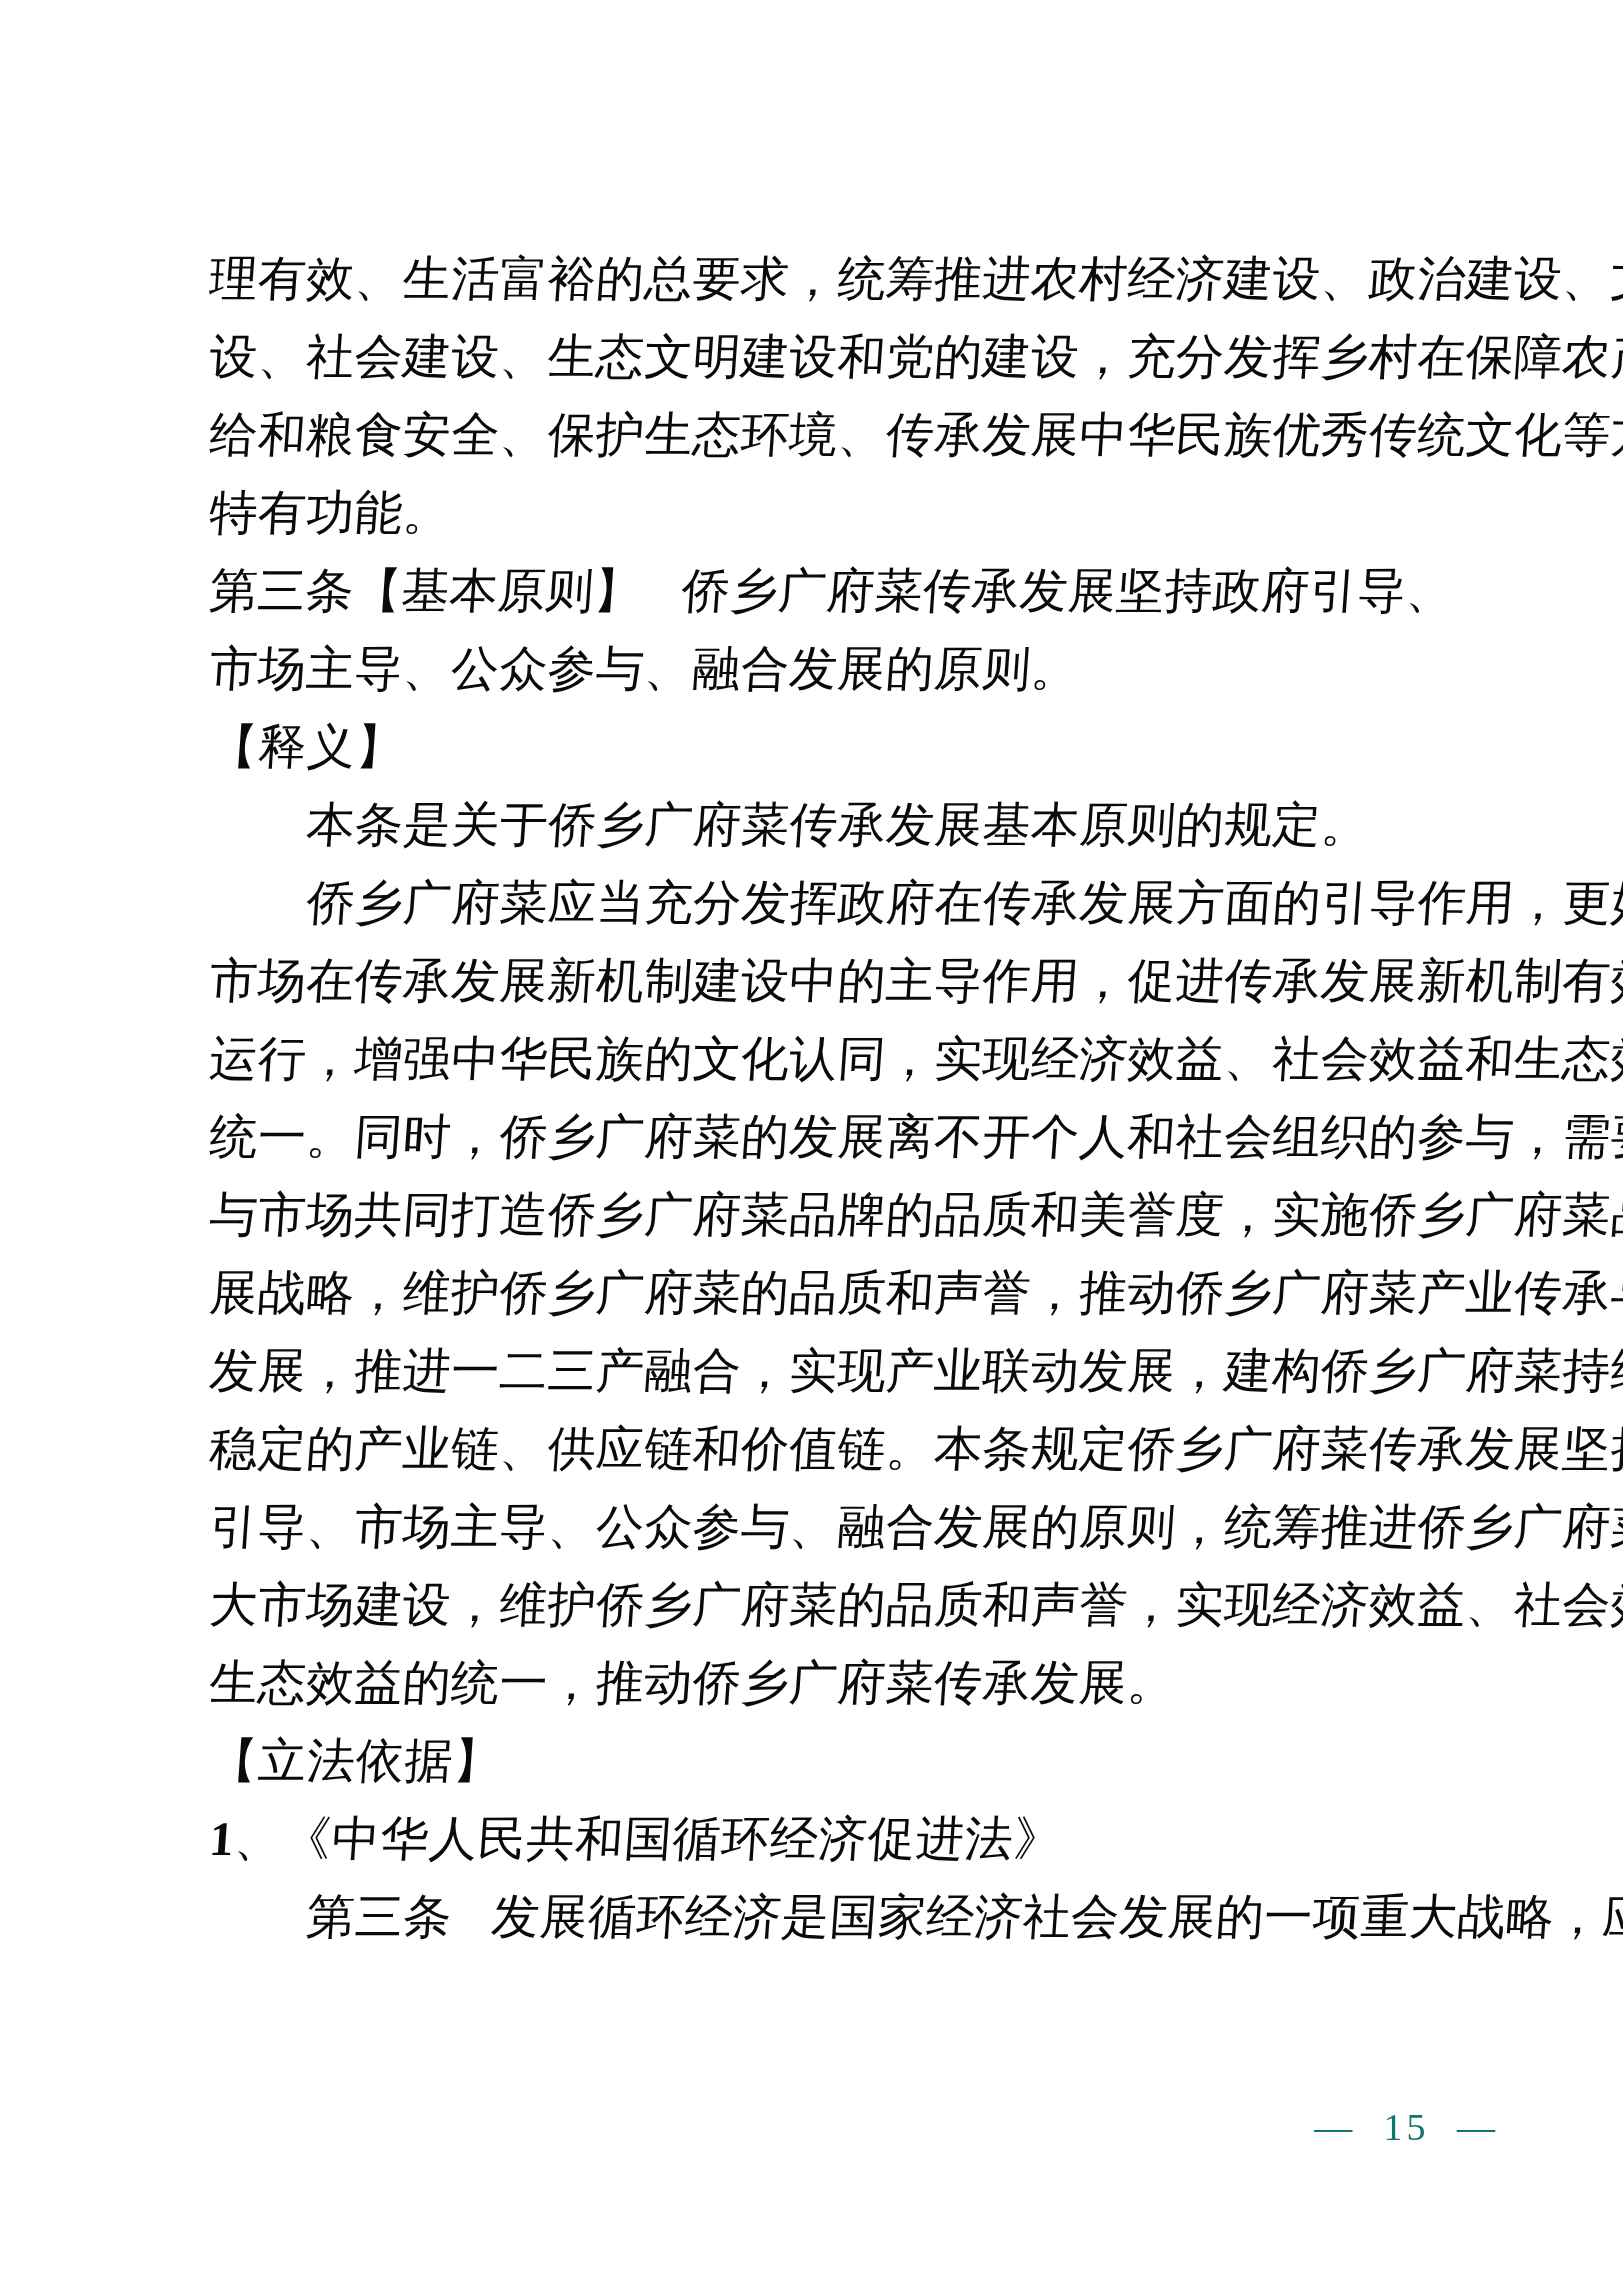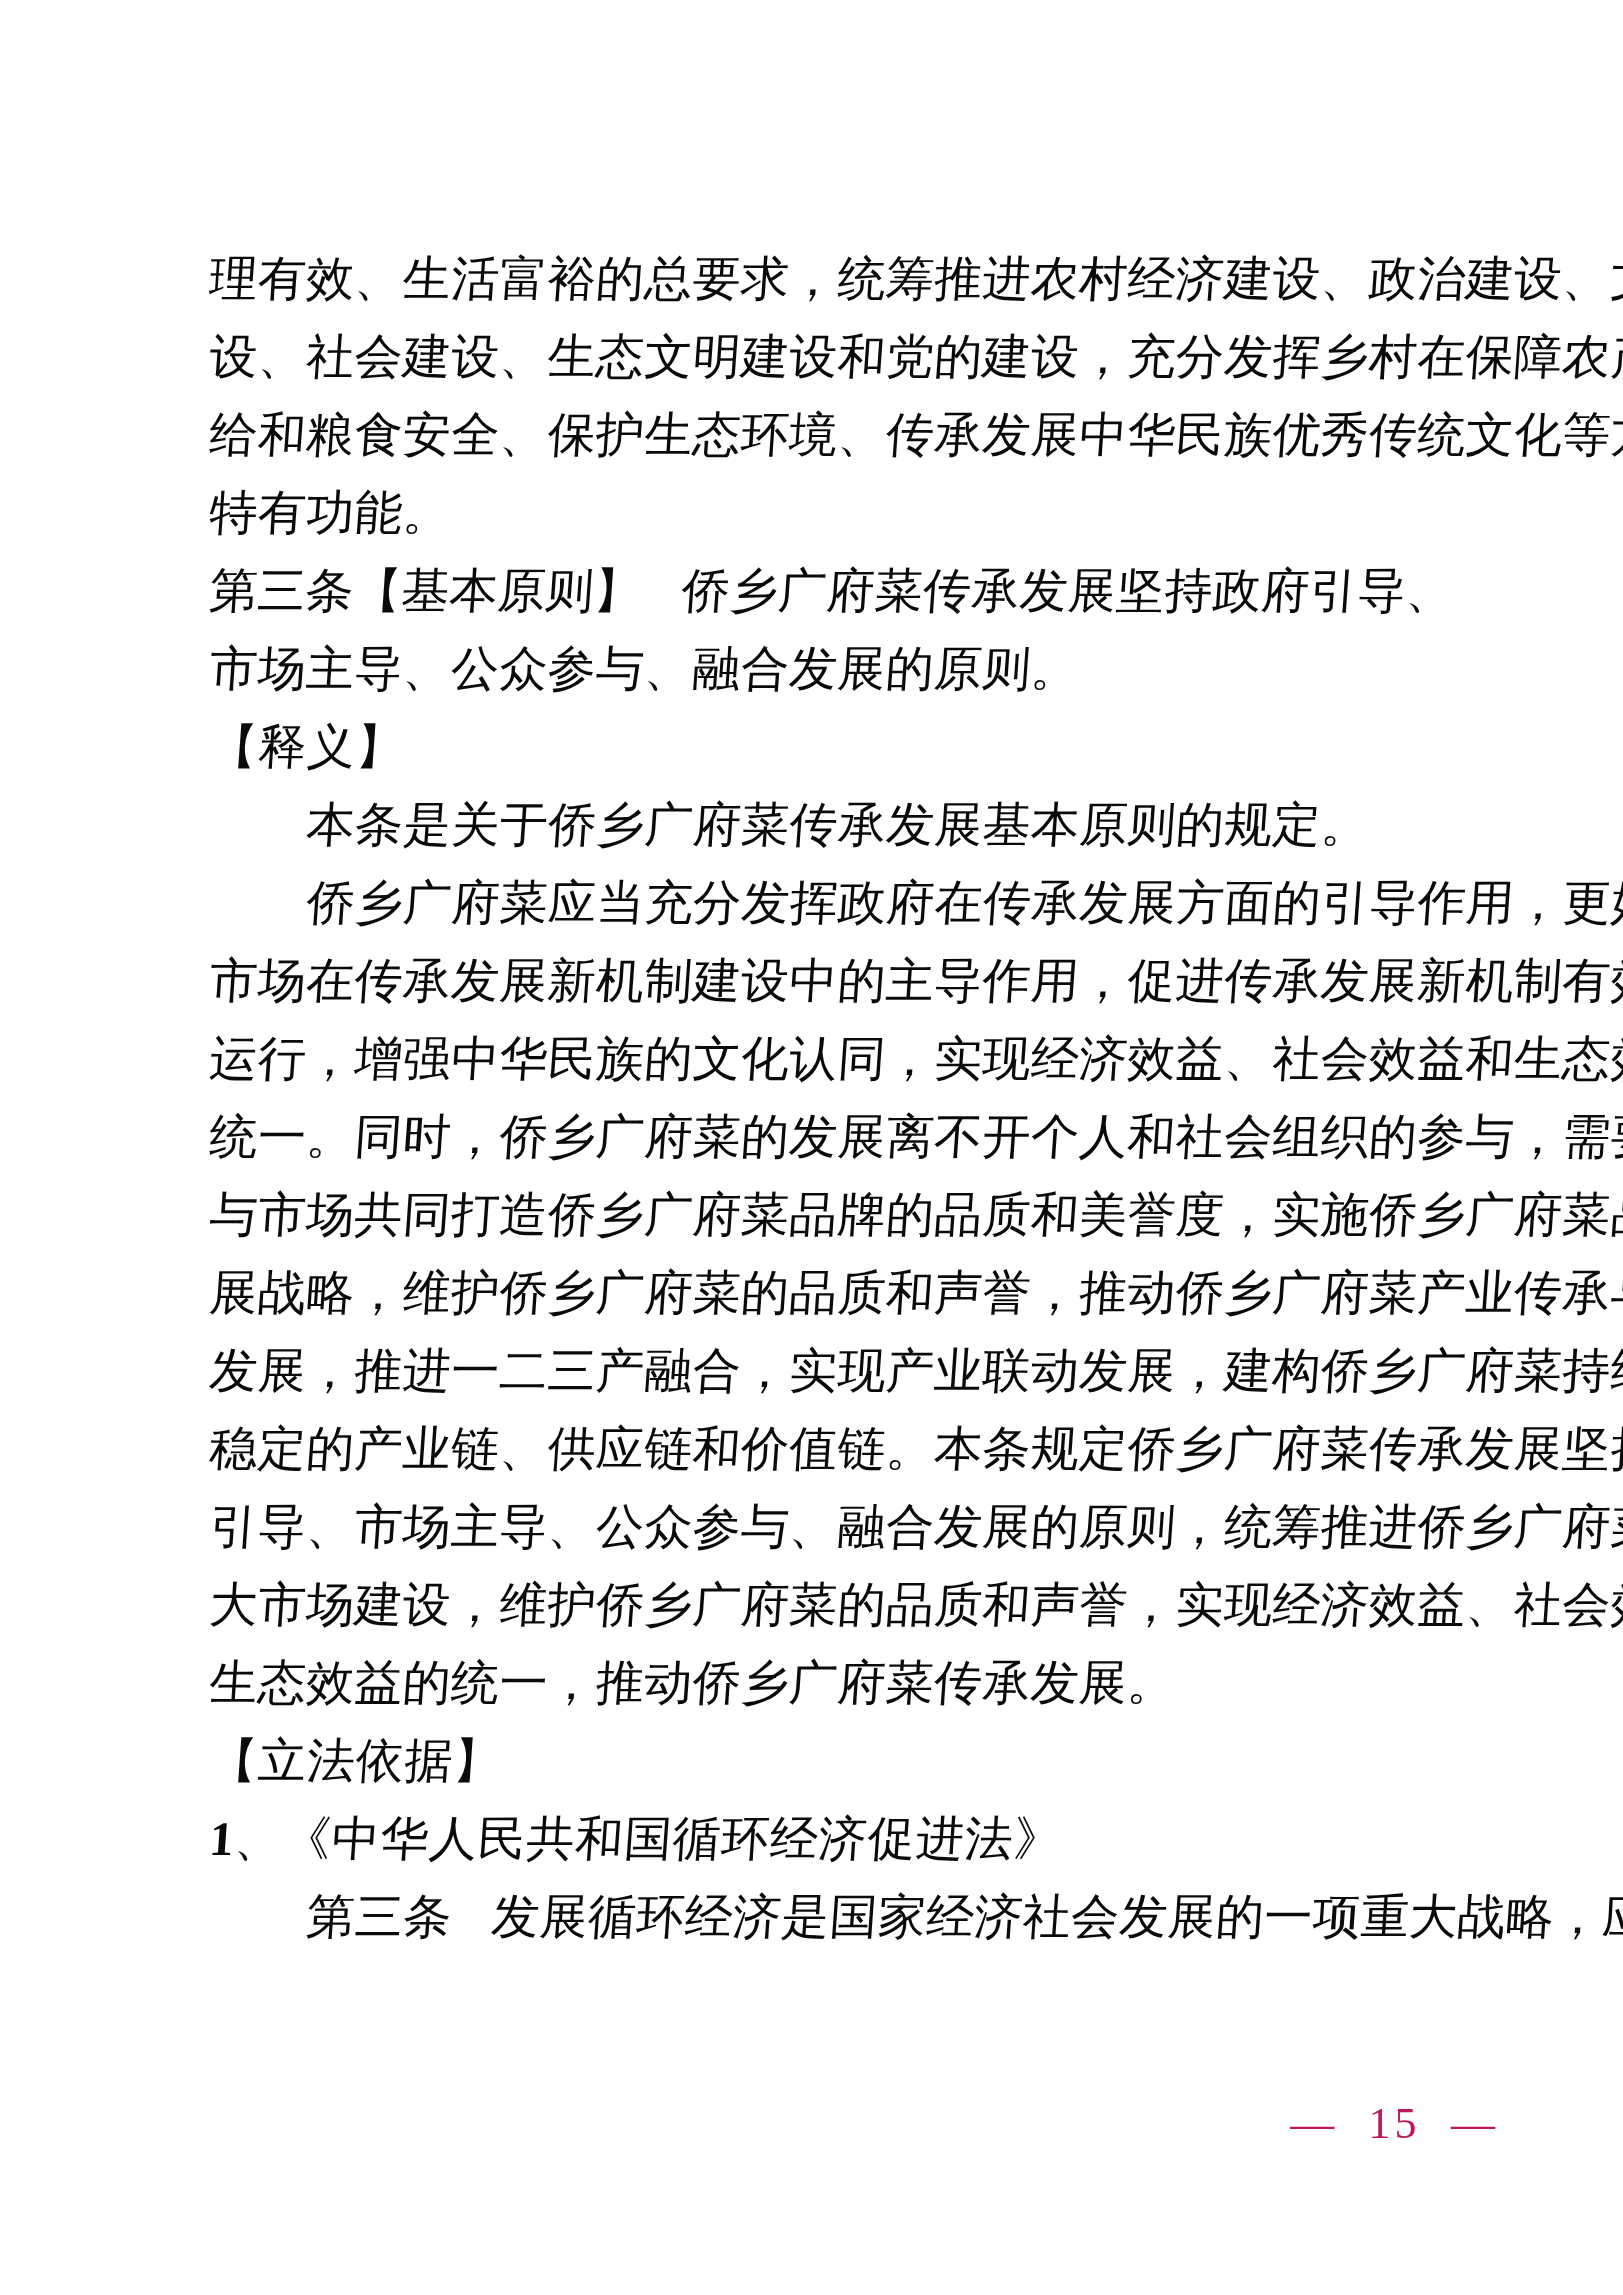--- a/index.html
+++ b/index.html
@@ -65,22 +65,22 @@
     letter-spacing: 0.7px;
   }
   .gap-sm { display: inline-block; width: 40px; }
 
   
   .folio {
     position: absolute;
     right: 124px;
     bottom: 146px;
     font-family: "Liberation Serif", "DejaVu Serif", serif;
-    font-size: 44px;
-    color: #be185d;
+    font-size: 38px;
+    color: #0f766e;
     letter-spacing: 4.1px;
     white-space: pre;
   }
 </style>
 </head>
 <body>
 
 <div class="page">
 
   <div class="textblock">

